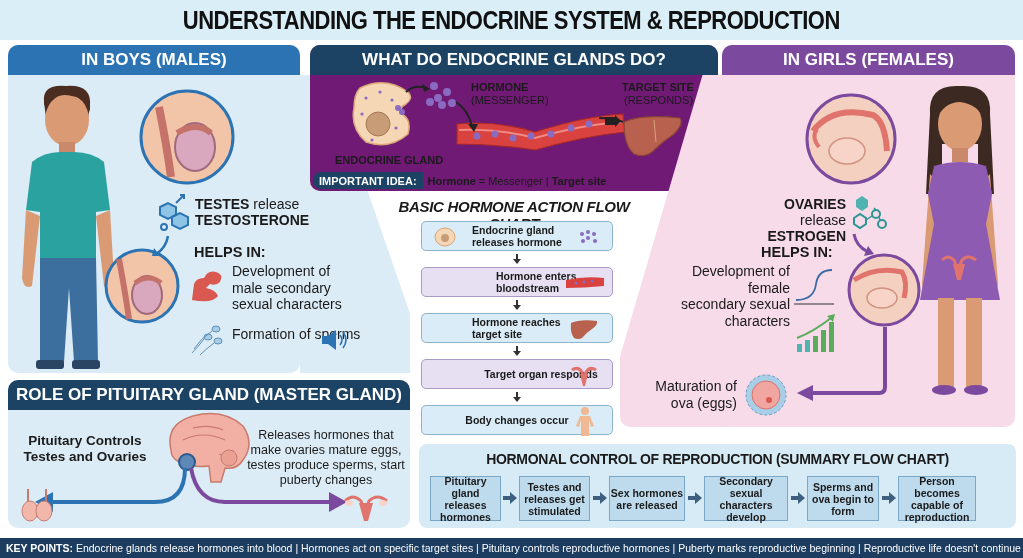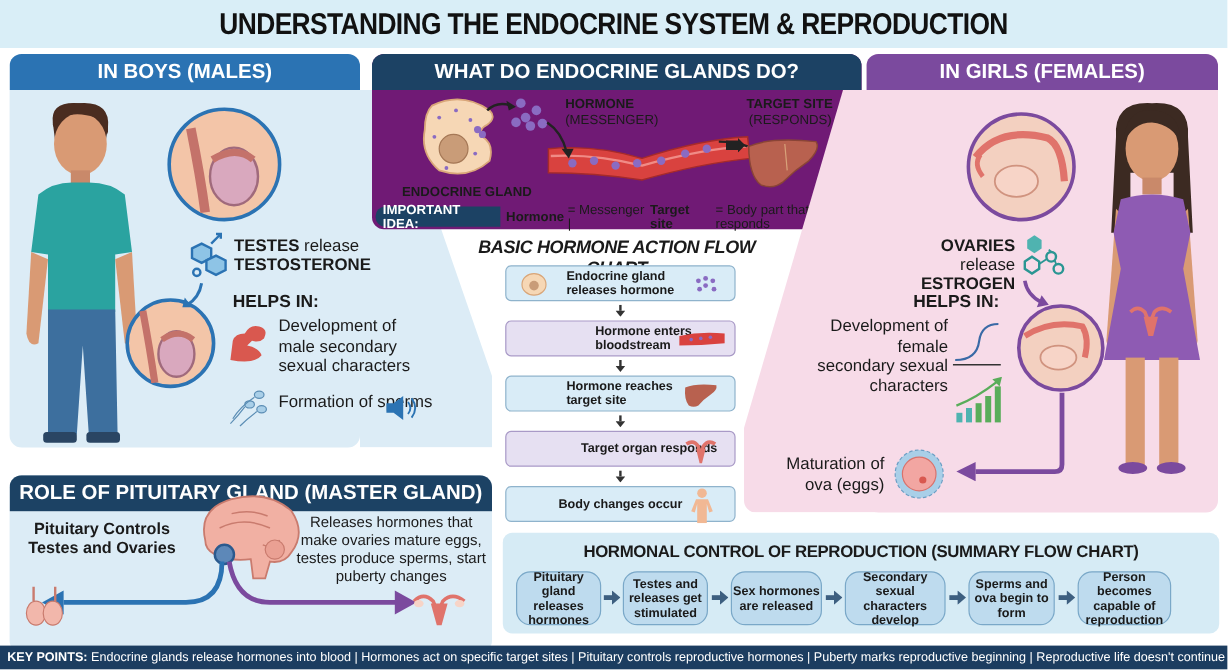--- a/index.html
+++ b/index.html
@@ -16,39 +16,39 @@
   #boys .panel-head { background: #2b73b3; }
   #boys-cut { position: absolute; left: 300px; top: 75px; width: 110px; height: 298px; background: #dcecf6; clip-path: polygon(0 0, 25% 0, 100% 80%, 100% 100%, 0 100%); }
 
   #glands { left: 310px; top: 45px; width: 408px; height: 146px; background: #701a75; }
   #glands .panel-head { background: #1c4264; }
 
   #girls { left: 722px; top: 45px; width: 293px; height: 382px; background: #f7dbe8; }
   #girls .panel-head { background: #7b4a9e; }
   #girls-cut { position: absolute; left: 620px; top: 75px; width: 110px; height: 352px; background: #f7dbe8; clip-path: polygon(75% 0, 100% 0, 100% 100%, 0 100%, 0 80%); border-bottom-left-radius: 10px; }
 
-  #pituitary { left: 8px; top: 380px; width: 402px; height: 148px; background: #dcecf6; margin-top: 16px; }
+  #pituitary { left: 8px; top: 380px; width: 402px; height: 148px; background: #dcecf6; }
   #pituitary .panel-head { background: #1c4264; height: 30px; font-size: 17px; }
 
   #summary { left: 419px; top: 444px; width: 597px; height: 84px; background: #d6ebf5; border-radius: 8px; }
 
   #footer { position: absolute; left: 0; top: 538px; width: 1023px; height: 20px; background: #1c3d60; color: #fff; font-size: 10.5px; display: flex; align-items: center; padding-left: 6px; white-space: nowrap; overflow: hidden; }
   #footer b { font-weight: 700; margin-right: 3px; }
 
   .abs { position: absolute; }
   .bold { font-weight: 700; }
 
   
   #flow-title { position: absolute; left: 385px; top: 198px; width: 258px; text-align: center; font-size: 15px; font-weight: 700; letter-spacing: -0.3px; font-style: italic; }
   .flow-box { position: absolute; left: 421px; width: 192px; height: 30px; border: 1.5px solid #8fb3cc; border-radius: 5px; display: flex; align-items: center; justify-content: center; font-size: 10.5px; font-weight: 700; line-height: 12px; }
   .flow-box.blue { background: #d9ecf7; }
   .flow-box.purple { background: #e6e0f2; border-color: #a99ac7; padding-left: 48px; }
   .flow-arrow { position: absolute; left: 513px; width: 8px; height: 10px; }
 
-  .sum-box { position: absolute; top: 476px; height: 45px; background: #bedbee; border: 1.5px solid #7aa8c8; border-radius: 12px; display: flex; align-items: center; justify-content: center; text-align: center; font-size: 10.5px; font-weight: 700; line-height: 12px; color: #1a1a1a; }
+  .sum-box { position: absolute; top: 476px; height: 45px; background: #bedbee; border: 1.5px solid #7aa8c8; border-radius: 0; display: flex; align-items: center; justify-content: center; text-align: center; font-size: 10.5px; font-weight: 700; line-height: 12px; color: #1a1a1a; }
   .sum-arrow { position: absolute; top: 492px; width: 14px; height: 12px; }
 </style>
 </head>
 <body>
 
 <div id="title-bar">
   <h1>UNDERSTANDING THE ENDOCRINE SYSTEM &amp; REPRODUCTION</h1>
 </div>
 
 <div id="boys-cut"></div>
@@ -180,21 +180,20 @@
 <div class="abs" style="left:471px;top:94px;font-size:11px">(MESSENGER)</div>
 <div class="abs bold" style="left:622px;top:81px;font-size:11px">TARGET SITE</div>
 <div class="abs" style="left:624px;top:94px;font-size:11px">(RESPONDS)</div>
 <div class="abs bold" style="left:335px;top:154px;font-size:11px">ENDOCRINE GLAND</div>
 
 <div class="abs" style="left:313px;top:172px;width:402px;height:17px;display:flex;align-items:center;font-size:11px">
   <span style="background:#1c4264;color:#fff;font-weight:700;padding:2px 6px;border-radius:8px 0 0 8px;height:17px;display:flex;align-items:center">IMPORTANT IDEA:</span>
   <span style="margin-left:5px" class="bold">Hormone</span>
   <span style="margin-left:3px">= Messenger |</span>
   <span style="margin-left:3px" class="bold">Target site</span>
-  <span style="margin-left:3px">= Body part that responds</span>
 </div>
 
 <div id="flow-title">BASIC HORMONE ACTION FLOW CHART</div>
 
 <div class="flow-box blue" style="top:221px">
   <svg style="position:absolute;left:12px;top:4px" width="22" height="22">
       <ellipse cx="11" cy="11" rx="10" ry="9" fill="#f6d7b5" stroke="#d9a679"></ellipse>
       <circle cx="11" cy="12" r="4" fill="#c99c78"></circle>
     </svg>
   <span style="width:90px">Endocrine gland releases hormone</span>

